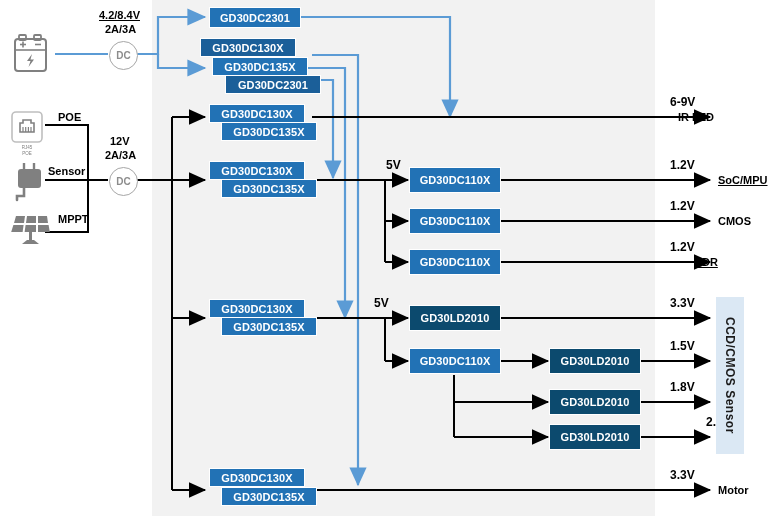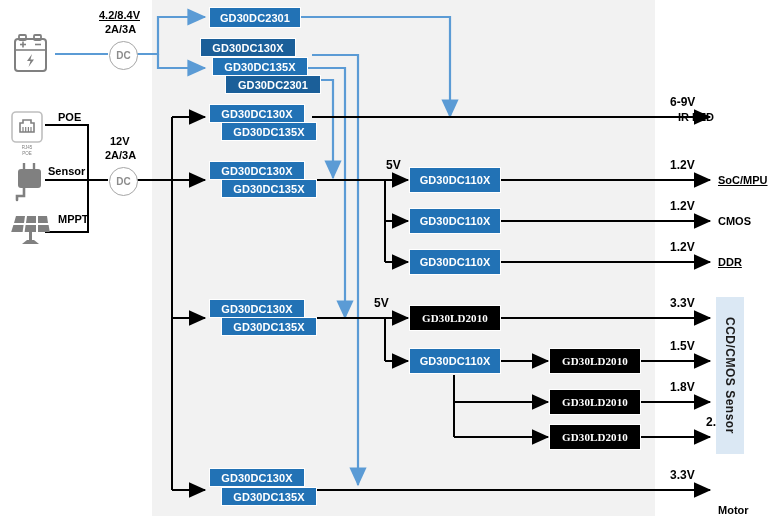--- a/index.html
+++ b/index.html
@@ -16,21 +16,21 @@
   svg.wires{position:absolute;left:0;top:0;width:784px;height:520px;overflow:visible;}
   .box{
     position:absolute;box-sizing:border-box;
     color:#ffffff;font-size:11px;font-weight:bold;
     display:flex;align-items:center;justify-content:center;
     letter-spacing:.1px;white-space:nowrap;
     border:1px solid #ffffff;
   }
   .box.blue{background:#2272b5;}
   .box.bluedark{background:#1b5f99;}
-  .box.green{background:#000000;font-family:Liberation Serif, serif;}
+  .box.green{background:#0c4a6e;}
   .vlabel{
     position:absolute;background:#dbe8f4;color:#1a1a1a;
     font-size:12px;font-weight:bold;
     display:flex;align-items:center;justify-content:center;
     writing-mode:vertical-rl;letter-spacing:.5px;
   }
   .txt{position:absolute;font-size:11px;color:#000;white-space:nowrap;}
   .txt.b{font-weight:bold;}
   .volt{position:absolute;font-size:12px;font-weight:bold;color:#000;white-space:nowrap;}
   .load{position:absolute;font-size:11px;font-weight:bold;color:#000;white-space:nowrap;}
@@ -241,18 +241,18 @@
   <div class="volt" style="left:670px;top:240px;">1.2V</div>
   <div class="volt" style="left:670px;top:296px;">3.3V</div>
   <div class="volt" style="left:670px;top:339px;">1.5V</div>
   <div class="volt" style="left:670px;top:380px;">1.8V</div>
   <div class="volt" style="left:706px;top:415px;">2.8V</div>
   <div class="volt" style="left:670px;top:468px;">3.3V</div>
 
   <div class="load" style="left:678px;top:111px;">IR LED</div>
   <div class="load" style="left:718px;top:174px;text-decoration:underline;">SoC/MPU</div>
   <div class="load" style="left:718px;top:215px;">CMOS</div>
-  <div class="load" style="left:718px;top:256px;text-decoration:underline;">DDR</div>
-  <div class="load" style="left:718px;top:484px;margin-top:20px;">Motor</div>
+  <div class="load" style="left:694px;top:256px;text-decoration:underline;">DDR</div>
+  <div class="load" style="left:718px;top:484px;">Motor</div>
 
   <div class="vlabel" style="left:716px;top:297px;width:28px;height:157px;">CCD/CMOS Sensor</div>
 
 </div>
 
 </body></html>

